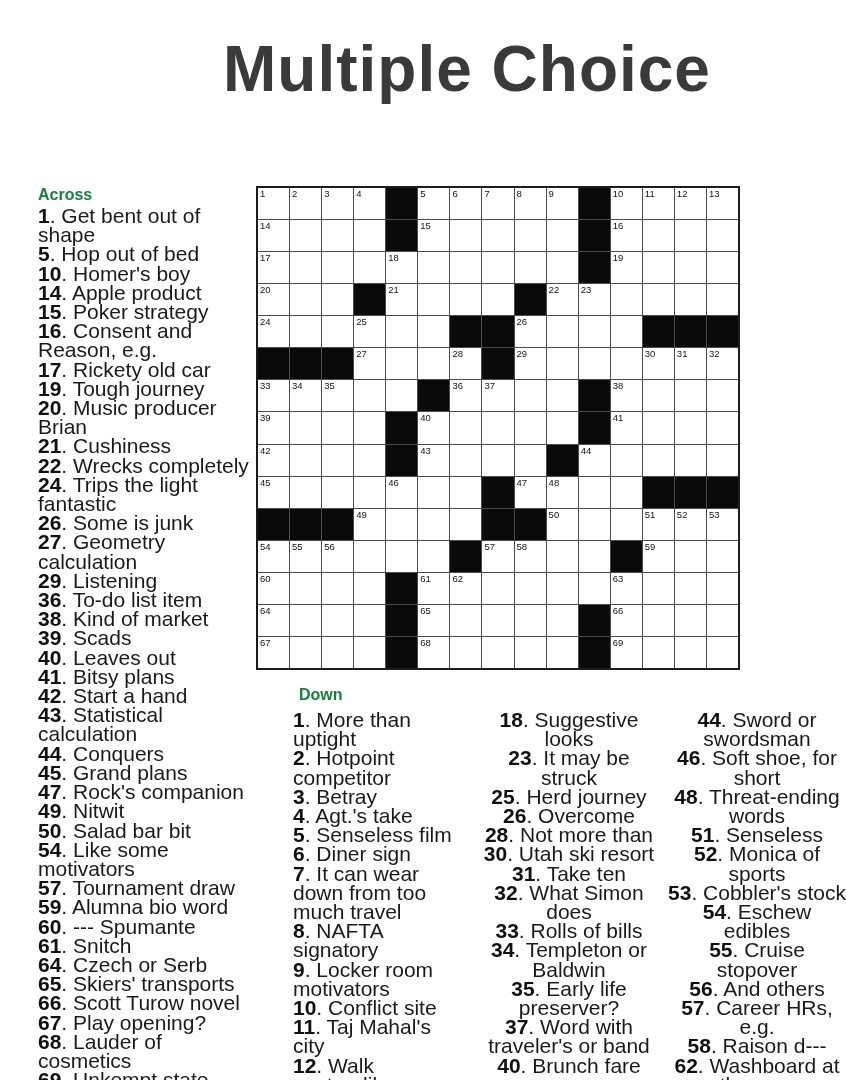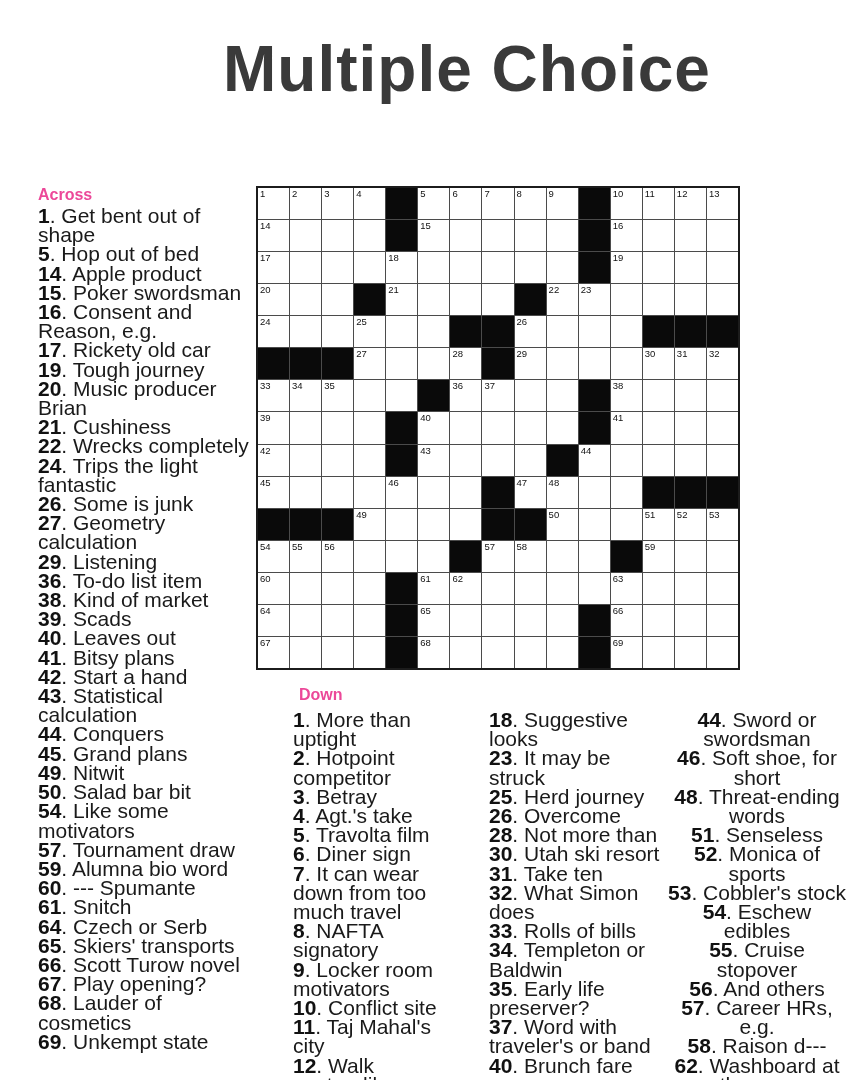--- a/index.html
+++ b/index.html
@@ -5,29 +5,29 @@
   html,body { margin:0; padding:0; background:#ffffff; }
   .page {
     position:relative; width:846px; height:1080px; background:#ffffff;
     font-family:"Liberation Sans", sans-serif; color:#1a1a1a; overflow:hidden;
   }
   .title {
     position:absolute; top:34px; left:0; width:100%; text-align:center;
     font-size:64px; font-weight:bold; letter-spacing:1px; color:#3a3a3a;
     line-height:1.1; white-space:nowrap;padding-left:44px;
   }
-  .sec-header { font-size:16px; font-weight:bold; color:#ec4899; margin:0 0 2px 0; }
+  .sec-header { font-size:16px; font-weight:bold; color:#15803d; margin:0 0 2px 0; }
   .clues { font-size:21px; line-height:19.2px; }
   .clue { margin:0; }
   .clue .num { font-weight:bold; color:#111; }
   .across-sec { position:absolute; left:38px; top:186px; width:214px; }
   .down-header { position:absolute; left:261px; top:686px;margin-left:38px; }
   .down-col { position:absolute; top:710px;margin-left:32px; }
   #down-col-0 { left:261px; width:170px; }
-  #down-col-1 { left:457px; width:180px; }
+  #down-col-1 { left:447px; width:180px;text-align:center; }
   #down-col-2 { left:636px; width:178px;text-align:center; }
   #grid {
     position:absolute; left:256px; top:186px;
     width:480px; height:480px;
     border:2px solid #1c1c1c; background:#4b4b4b;
     display:grid; grid-template-columns:repeat(15,1fr); grid-template-rows:repeat(15,1fr);
     gap:1px;
   }
   .cell { background:#ffffff; position:relative; }
   .cell.black { background:#0a0a0a; }
@@ -41,41 +41,43 @@
 
 <div class="page">
 
   <div class="title">Multiple Choice</div>
 
   <div class="across-sec">
     <div class="sec-header">Across</div>
     <div class="clues" id="across-list">
         <div class="clue"><span class="num">1</span><span>. </span><span>Get bent out of shape</span></div>
         <div class="clue"><span class="num">5</span><span>. </span><span>Hop out of bed</span></div>
+        <div class="clue"><span class="num">10</span><span>. </span><span>Homer's boy</span></div>
         <div class="clue"><span class="num">14</span><span>. </span><span>Apple product</span></div>
-        <div class="clue"><span class="num">15</span><span>. </span><span>Poker swordsman</span></div>
+        <div class="clue"><span class="num">15</span><span>. </span><span>Poker strategy</span></div>
         <div class="clue"><span class="num">16</span><span>. </span><span>Consent and Reason, e.g.</span></div>
         <div class="clue"><span class="num">17</span><span>. </span><span>Rickety old car</span></div>
         <div class="clue"><span class="num">19</span><span>. </span><span>Tough journey</span></div>
         <div class="clue"><span class="num">20</span><span>. </span><span>Music producer Brian</span></div>
         <div class="clue"><span class="num">21</span><span>. </span><span>Cushiness</span></div>
         <div class="clue"><span class="num">22</span><span>. </span><span>Wrecks completely</span></div>
         <div class="clue"><span class="num">24</span><span>. </span><span>Trips the light fantastic</span></div>
         <div class="clue"><span class="num">26</span><span>. </span><span>Some is junk</span></div>
         <div class="clue"><span class="num">27</span><span>. </span><span>Geometry calculation</span></div>
         <div class="clue"><span class="num">29</span><span>. </span><span>Listening</span></div>
         <div class="clue"><span class="num">36</span><span>. </span><span>To-do list item</span></div>
         <div class="clue"><span class="num">38</span><span>. </span><span>Kind of market</span></div>
         <div class="clue"><span class="num">39</span><span>. </span><span>Scads</span></div>
         <div class="clue"><span class="num">40</span><span>. </span><span>Leaves out</span></div>
         <div class="clue"><span class="num">41</span><span>. </span><span>Bitsy plans</span></div>
         <div class="clue"><span class="num">42</span><span>. </span><span>Start a hand</span></div>
         <div class="clue"><span class="num">43</span><span>. </span><span>Statistical calculation</span></div>
         <div class="clue"><span class="num">44</span><span>. </span><span>Conquers</span></div>
         <div class="clue"><span class="num">45</span><span>. </span><span>Grand plans</span></div>
+        <div class="clue"><span class="num">47</span><span>. </span><span>Rock's companion</span></div>
         <div class="clue"><span class="num">49</span><span>. </span><span>Nitwit</span></div>
         <div class="clue"><span class="num">50</span><span>. </span><span>Salad bar bit</span></div>
         <div class="clue"><span class="num">54</span><span>. </span><span>Like some motivators</span></div>
         <div class="clue"><span class="num">57</span><span>. </span><span>Tournament draw</span></div>
         <div class="clue"><span class="num">59</span><span>. </span><span>Alumna bio word</span></div>
         <div class="clue"><span class="num">60</span><span>. </span><span>--- Spumante</span></div>
         <div class="clue"><span class="num">61</span><span>. </span><span>Snitch</span></div>
         <div class="clue"><span class="num">64</span><span>. </span><span>Czech or Serb</span></div>
         <div class="clue"><span class="num">65</span><span>. </span><span>Skiers' transports</span></div>
         <div class="clue"><span class="num">66</span><span>. </span><span>Scott Turow novel</span></div>
@@ -450,21 +452,21 @@
       <div class="cell"></div>
       <div class="cell"></div>
     </div>
 
   <div class="sec-header down-header">Down</div>
   <div class="clues down-col" id="down-col-0">
       <div class="clue"><span class="num">1</span><span>. </span><span>More than uptight</span></div>
       <div class="clue"><span class="num">2</span><span>. </span><span>Hotpoint competitor</span></div>
       <div class="clue"><span class="num">3</span><span>. </span><span>Betray</span></div>
       <div class="clue"><span class="num">4</span><span>. </span><span>Agt.'s take</span></div>
-      <div class="clue"><span class="num">5</span><span>. </span><span>Travolta film</span></div>
+      <div class="clue"><span class="num">5</span><span>. </span><span>Senseless film</span></div>
       <div class="clue"><span class="num">6</span><span>. </span><span>Diner sign</span></div>
       <div class="clue"><span class="num">7</span><span>. </span><span>It can wear down from too much travel</span></div>
       <div class="clue"><span class="num">8</span><span>. </span><span>NAFTA signatory</span></div>
       <div class="clue"><span class="num">9</span><span>. </span><span>Locker room motivators</span></div>
       <div class="clue"><span class="num">10</span><span>. </span><span>Conflict site</span></div>
       <div class="clue"><span class="num">11</span><span>. </span><span>Taj Mahal's city</span></div>
       <div class="clue"><span class="num">12</span><span>. </span><span>Walk unsteadily</span></div>
       <div class="clue"><span class="num">13</span><span>. </span><span>Exclamations of reproach</span></div>
     </div>
   <div class="clues down-col" id="down-col-1">

